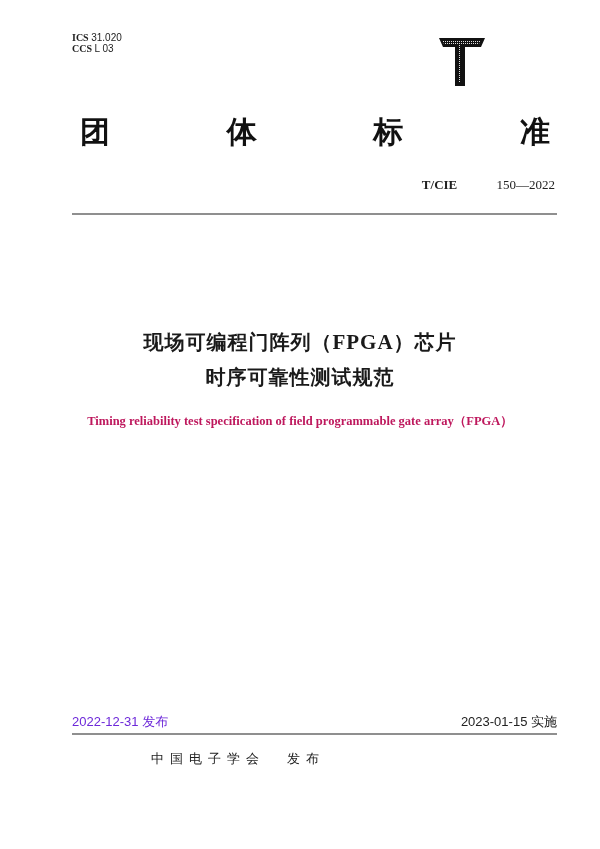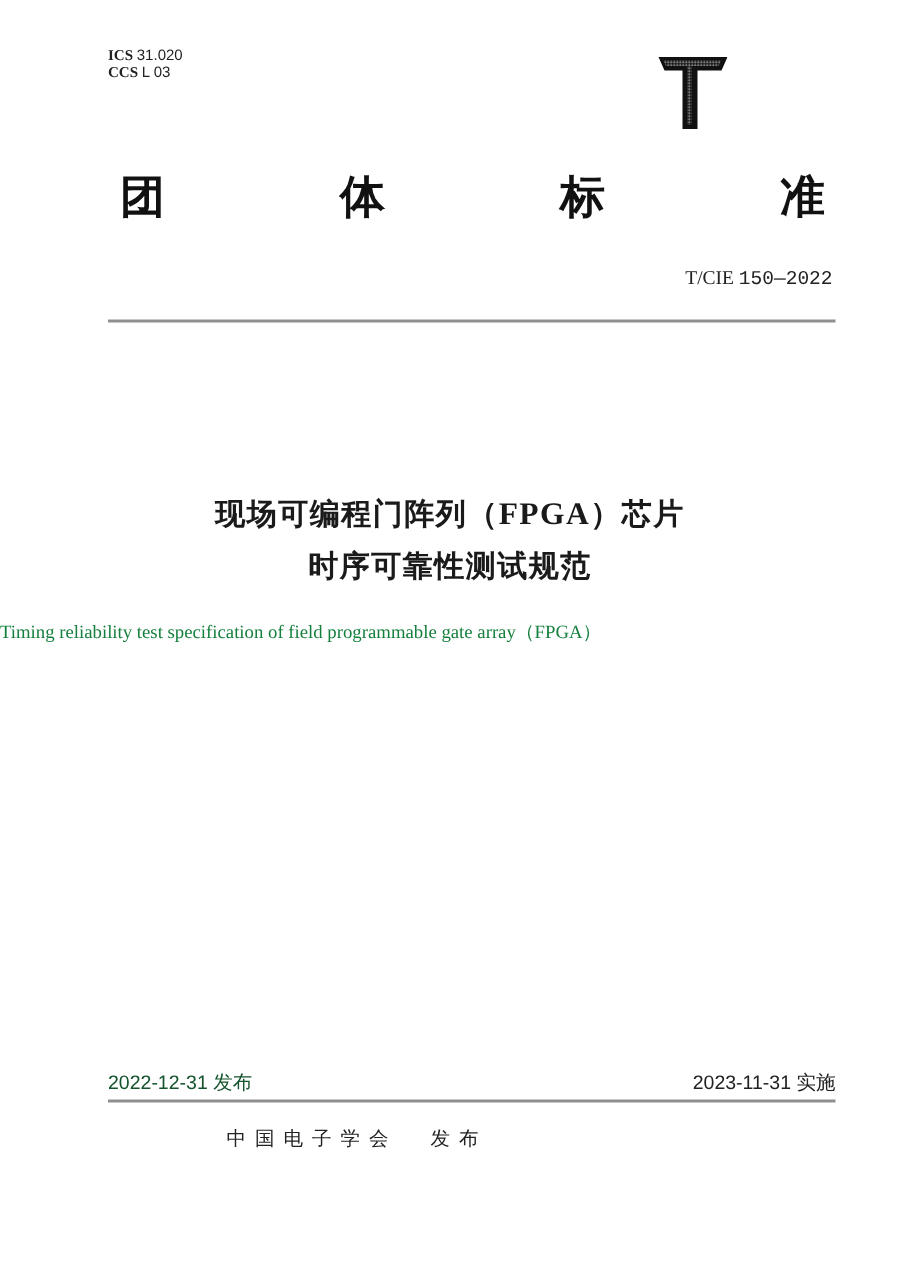--- a/index.html
+++ b/index.html
@@ -5,31 +5,31 @@
     html, body { margin: 0; padding: 0; background: #ffffff; }
     body { width: 600px; height: 849px; position: relative; overflow: hidden; color: #111; }
     .abs { position: absolute; }
     .codes { left: 72px; top: 32px; font-family: "Liberation Serif", serif; font-size: 10px; line-height: 11px; color: #222; }
     .codes .lbl { font-weight: bold; }
     .codes .num { font-family: "Liberation Sans", sans-serif; }
     .tmark { left: 437px; top: 33px; width: 48px; height: 53px; }
     .tmark svg { width: 100%; height: 100%; }
     .title-row { left: 80px; top: 114px; width: 470px; display: flex; justify-content: space-between; font-family: "DejaVu Sans", sans-serif; font-size: 30px; font-weight: bold; color: #111; line-height: 36px; }
     .std-no { right: 45px; top: 177px; font-size: 13px; color: #222; }
-    .std-no .ser { font-family: "Liberation Serif", serif; font-weight: normal; }
-    .std-no .sans { font-family: Liberation Mono, monospace; }
+    .std-no .ser { font-family: "Liberation Serif", serif; font-weight: bold; }
+    .std-no .sans { font-family: Liberation Serif, serif; margin-left: 36px; }
     .rule { left: 72px; width: 485px; height: 2px; background: #8f8f8f; }
     .rule.top { top: 213px; }
     .rule.bottom { top: 733px; }
     .zh-title { left: 0; width: 600px; text-align: center; font-family: "DejaVu Sans", sans-serif; font-size: 20px; font-weight: bold; color: #1a1a1a; letter-spacing: 1px; }
     .zh-title.l1 { top: 329px; }
     .zh-title.l2 { top: 364px; }
     .zh-title .latin { font-family: "Liberation Serif", serif; font-weight: bold; font-size: 21px; }
-    .en-title { left: 0; width: 600px; top: 413px; text-align: left; font-family: "Liberation Serif", serif; font-weight: normal; font-size: 12.5px; color: #15803d; }
-    .date-l { left: 72px; top: 713px; font-family: "Liberation Sans", sans-serif; font-size: 13px; color: #14532d; }
+    .en-title { left: 0; width: 600px; top: 413px; text-align: center; font-family: "Liberation Serif", serif; font-weight: bold; font-size: 12.5px; color: #be185d; }
+    .date-l { left: 72px; top: 713px; font-family: "Liberation Sans", sans-serif; font-size: 13px; color: #6d28d9; }
     .date-r { right: 43px; top: 713px; font-family: "Liberation Sans", sans-serif; font-size: 13px; color: #222; }
     .cjk { font-family: "DejaVu Sans", sans-serif; }
     .publisher { left: 0; width: 476px; top: 750px; text-align: center; font-family: "DejaVu Sans", sans-serif; font-size: 13px; color: #222; letter-spacing: 6px; }
     .publisher .gap { display: inline-block; width: 22px; }
   </style>
 </head>
 <body>
 
 <div class="abs codes">
   <div>
@@ -74,21 +74,21 @@
 <div class="abs zh-title l2">时序可靠性测试规范</div>
 
 <div class="abs en-title">Timing reliability test specification of field programmable gate array（FPGA）</div>
 
 <div class="abs date-l">
   <span>2022-12-31</span>
   <span class="cjk">发布</span>
 </div>
 
 <div class="abs date-r">
-  <span>2023-11-31</span>
+  <span>2023-01-15</span>
   <span class="cjk">实施</span>
 </div>
 
 <div class="abs rule bottom"></div>
 
 <div class="abs publisher">
   <span>中国电子学会</span><span class="gap"></span><span>发布</span>
 </div>
 
 </body></html>

